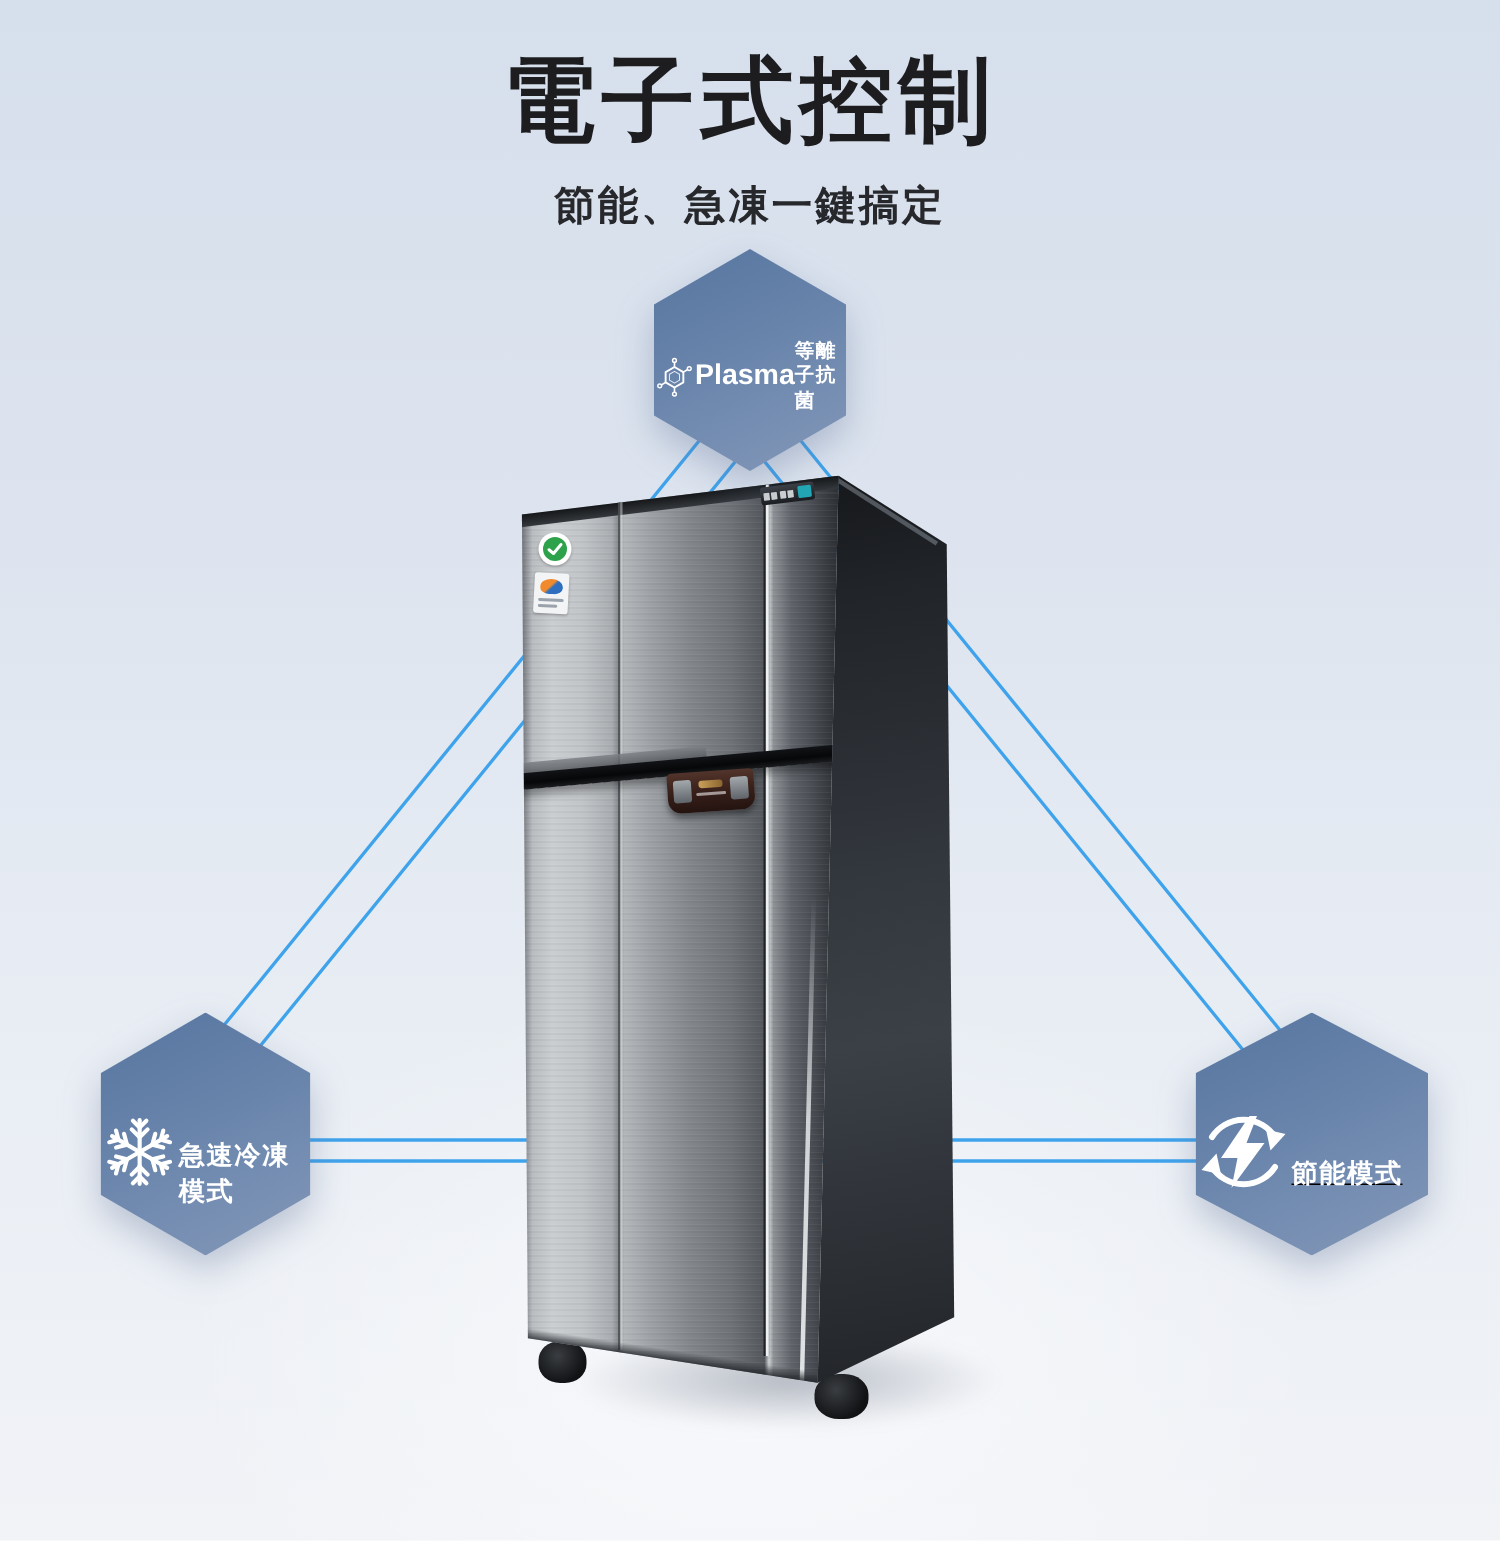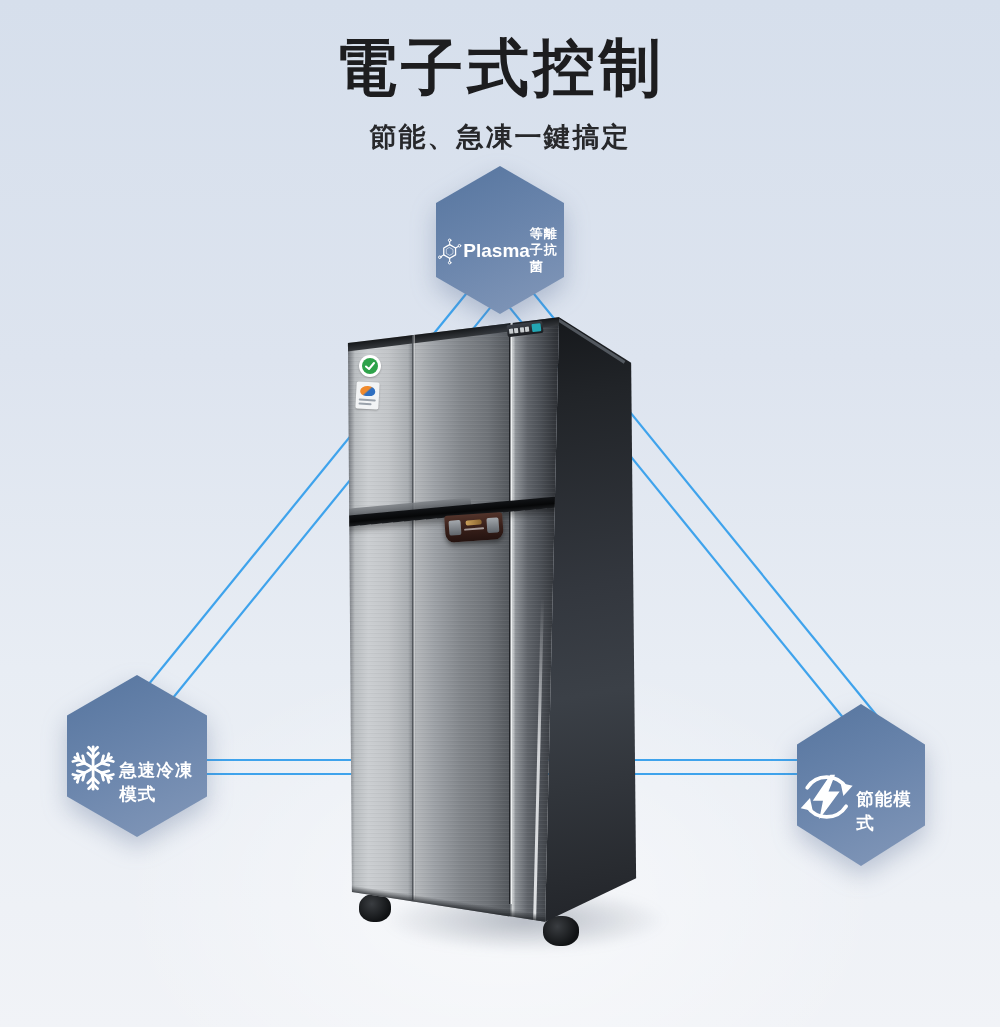--- a/index.html
+++ b/index.html
@@ -30,21 +30,21 @@
   .hex-wrap{position:absolute;z-index:3;filter:drop-shadow(0 10px 12px rgba(90,110,145,.35));}
   .hex{
     width:100%;height:100%;
     clip-path:polygon(50% 0,100% 25%,100% 75%,50% 100%,0 75%,0 25%);
     background:linear-gradient(155deg,#56759f 0%,#6a85ac 48%,#8throw398b9 100%);
     background:linear-gradient(155deg,#56759f 0%,#6a85ac 48%,#8398b9 100%);
     display:flex;flex-direction:row;align-items:center;color:#fff;
   }
   .hex-top{left:436px;top:166px;width:128px;height:148px;}
   .hex-left{left:67px;top:675px;width:140px;height:162px;}
-  .hex-right{left:797px;top:704px;width:128px;height:162px;}
+  .hex-right{left:797px;top:675px;width:155px;height:162px;text-decoration:underline;}
   .hex-top .hex{padding-top:21px;box-sizing:border-box;}
   .hex-left .hex,.hex-right .hex{padding-top:24px;box-sizing:border-box;}
   .hex-label-en{font-size:19px;font-weight:700;line-height:1.1;margin-top:2px;}
   .hex-label-zh{font-size:13px;font-weight:600;letter-spacing:1px;line-height:1.25;}
   .hex-label{font-size:17.5px;font-weight:600;letter-spacing:1px;margin-top:27px;}
   .hex svg{display:block;}
 
   
   .fridge{position:absolute;left:335px;top:308px;width:332px;height:660px;z-index:2;}
   .ground-shadow{

